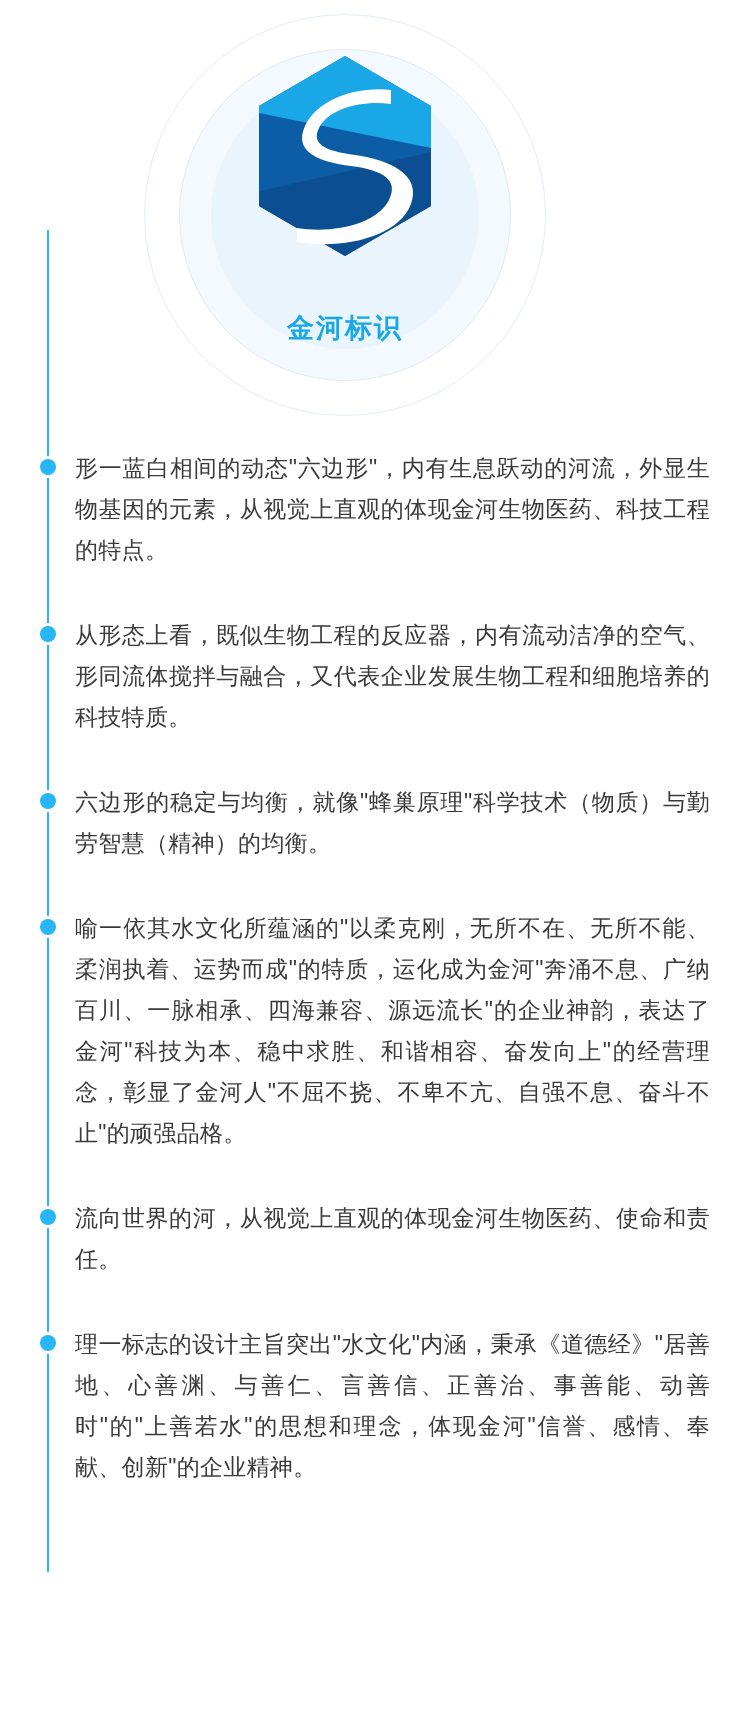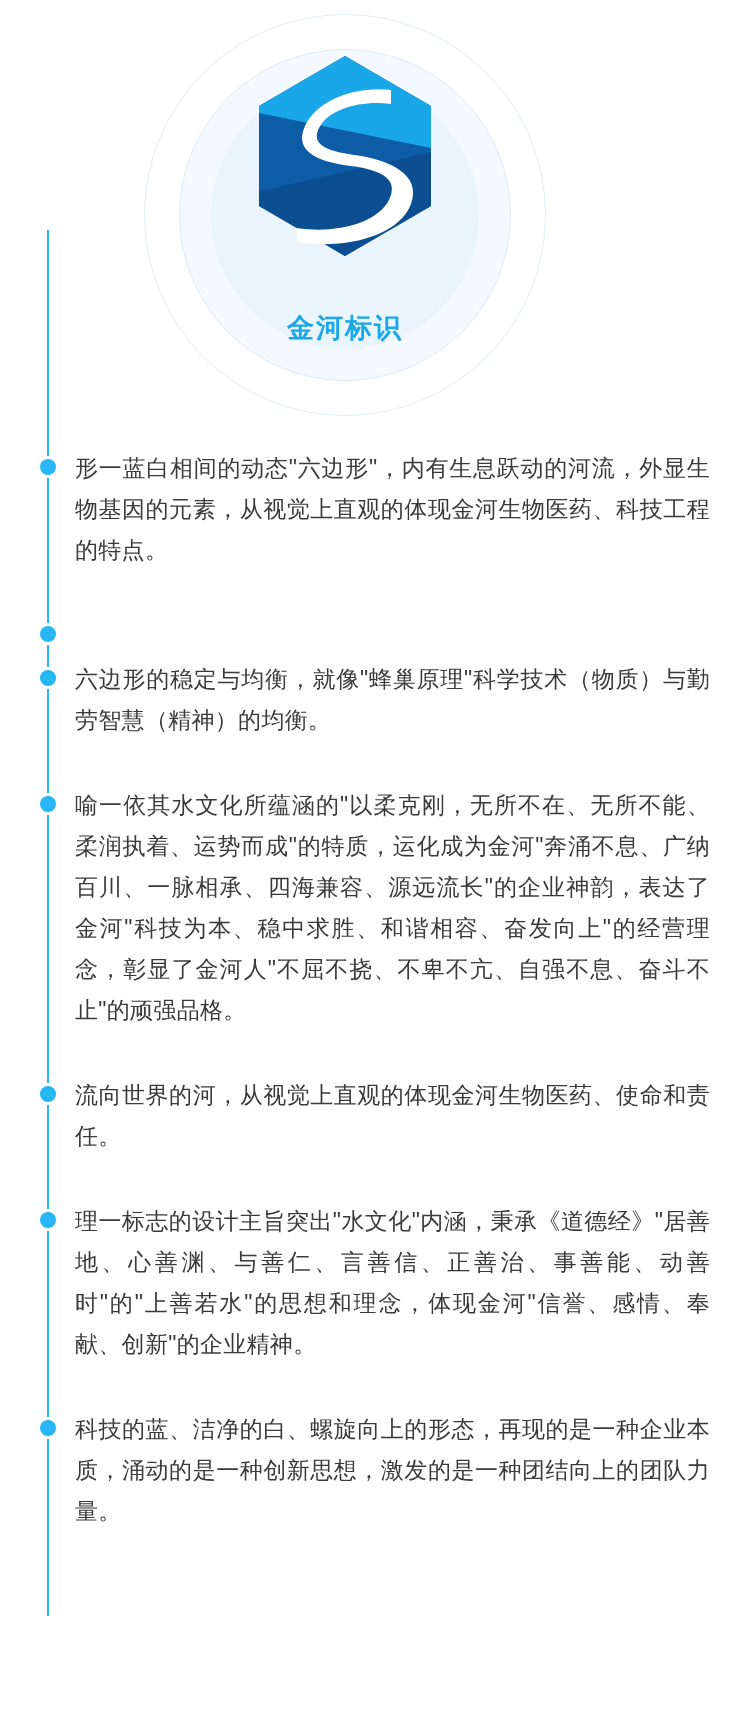--- a/index.html
+++ b/index.html
@@ -166,20 +166,21 @@
 
 <div class="timeline">
 
   <div class="item">
     <span class="dot"></span>
     <div class="txt">形一蓝白相间的动态"六边形"，内有生息跃动的河流，外显生物基因的元素，从视觉上直观的体现金河生物医药、科技工程的特点。</div>
   </div>
 
   <div class="item">
     <span class="dot"></span>
+    <div class="txt">从形态上看，既似生物工程的反应器，内有流动洁净的空气、形同流体搅拌与融合，又代表企业发展生物工程和细胞培养的科技特质。</div>
   </div>
 
   <div class="item">
     <span class="dot"></span>
     <div class="txt">六边形的稳定与均衡，就像"蜂巢原理"科学技术（物质）与勤劳智慧（精神）的均衡。</div>
   </div>
 
   <div class="item">
     <span class="dot"></span>
     <div class="txt">喻一依其水文化所蕴涵的"以柔克刚，无所不在、无所不能、柔润执着、运势而成"的特质，运化成为金河"奔涌不息、广纳百川、一脉相承、四海兼容、源远流长"的企业神韵，表达了金河"科技为本、稳中求胜、和谐相容、奋发向上"的经营理念，彰显了金河人"不屈不挠、不卑不亢、自强不息、奋斗不止"的顽强品格。</div>
@@ -188,18 +189,14 @@
   <div class="item">
     <span class="dot"></span>
     <div class="txt">流向世界的河，从视觉上直观的体现金河生物医药、使命和责任。</div>
   </div>
 
   <div class="item">
     <span class="dot"></span>
     <div class="txt">理一标志的设计主旨突出"水文化"内涵，秉承《道德经》"居善地、心善渊、与善仁、言善信、正善治、事善能、动善时"的"上善若水"的思想和理念，体现金河"信誉、感情、奉献、创新"的企业精神。</div>
   </div>
 
-  <div class="item">
-    <span class="dot"></span>
-    <div class="txt">科技的蓝、洁净的白、螺旋向上的形态，再现的是一种企业本质，涌动的是一种创新思想，激发的是一种团结向上的团队力量。</div>
-  </div>
 
 </div>
 
 </body></html>

